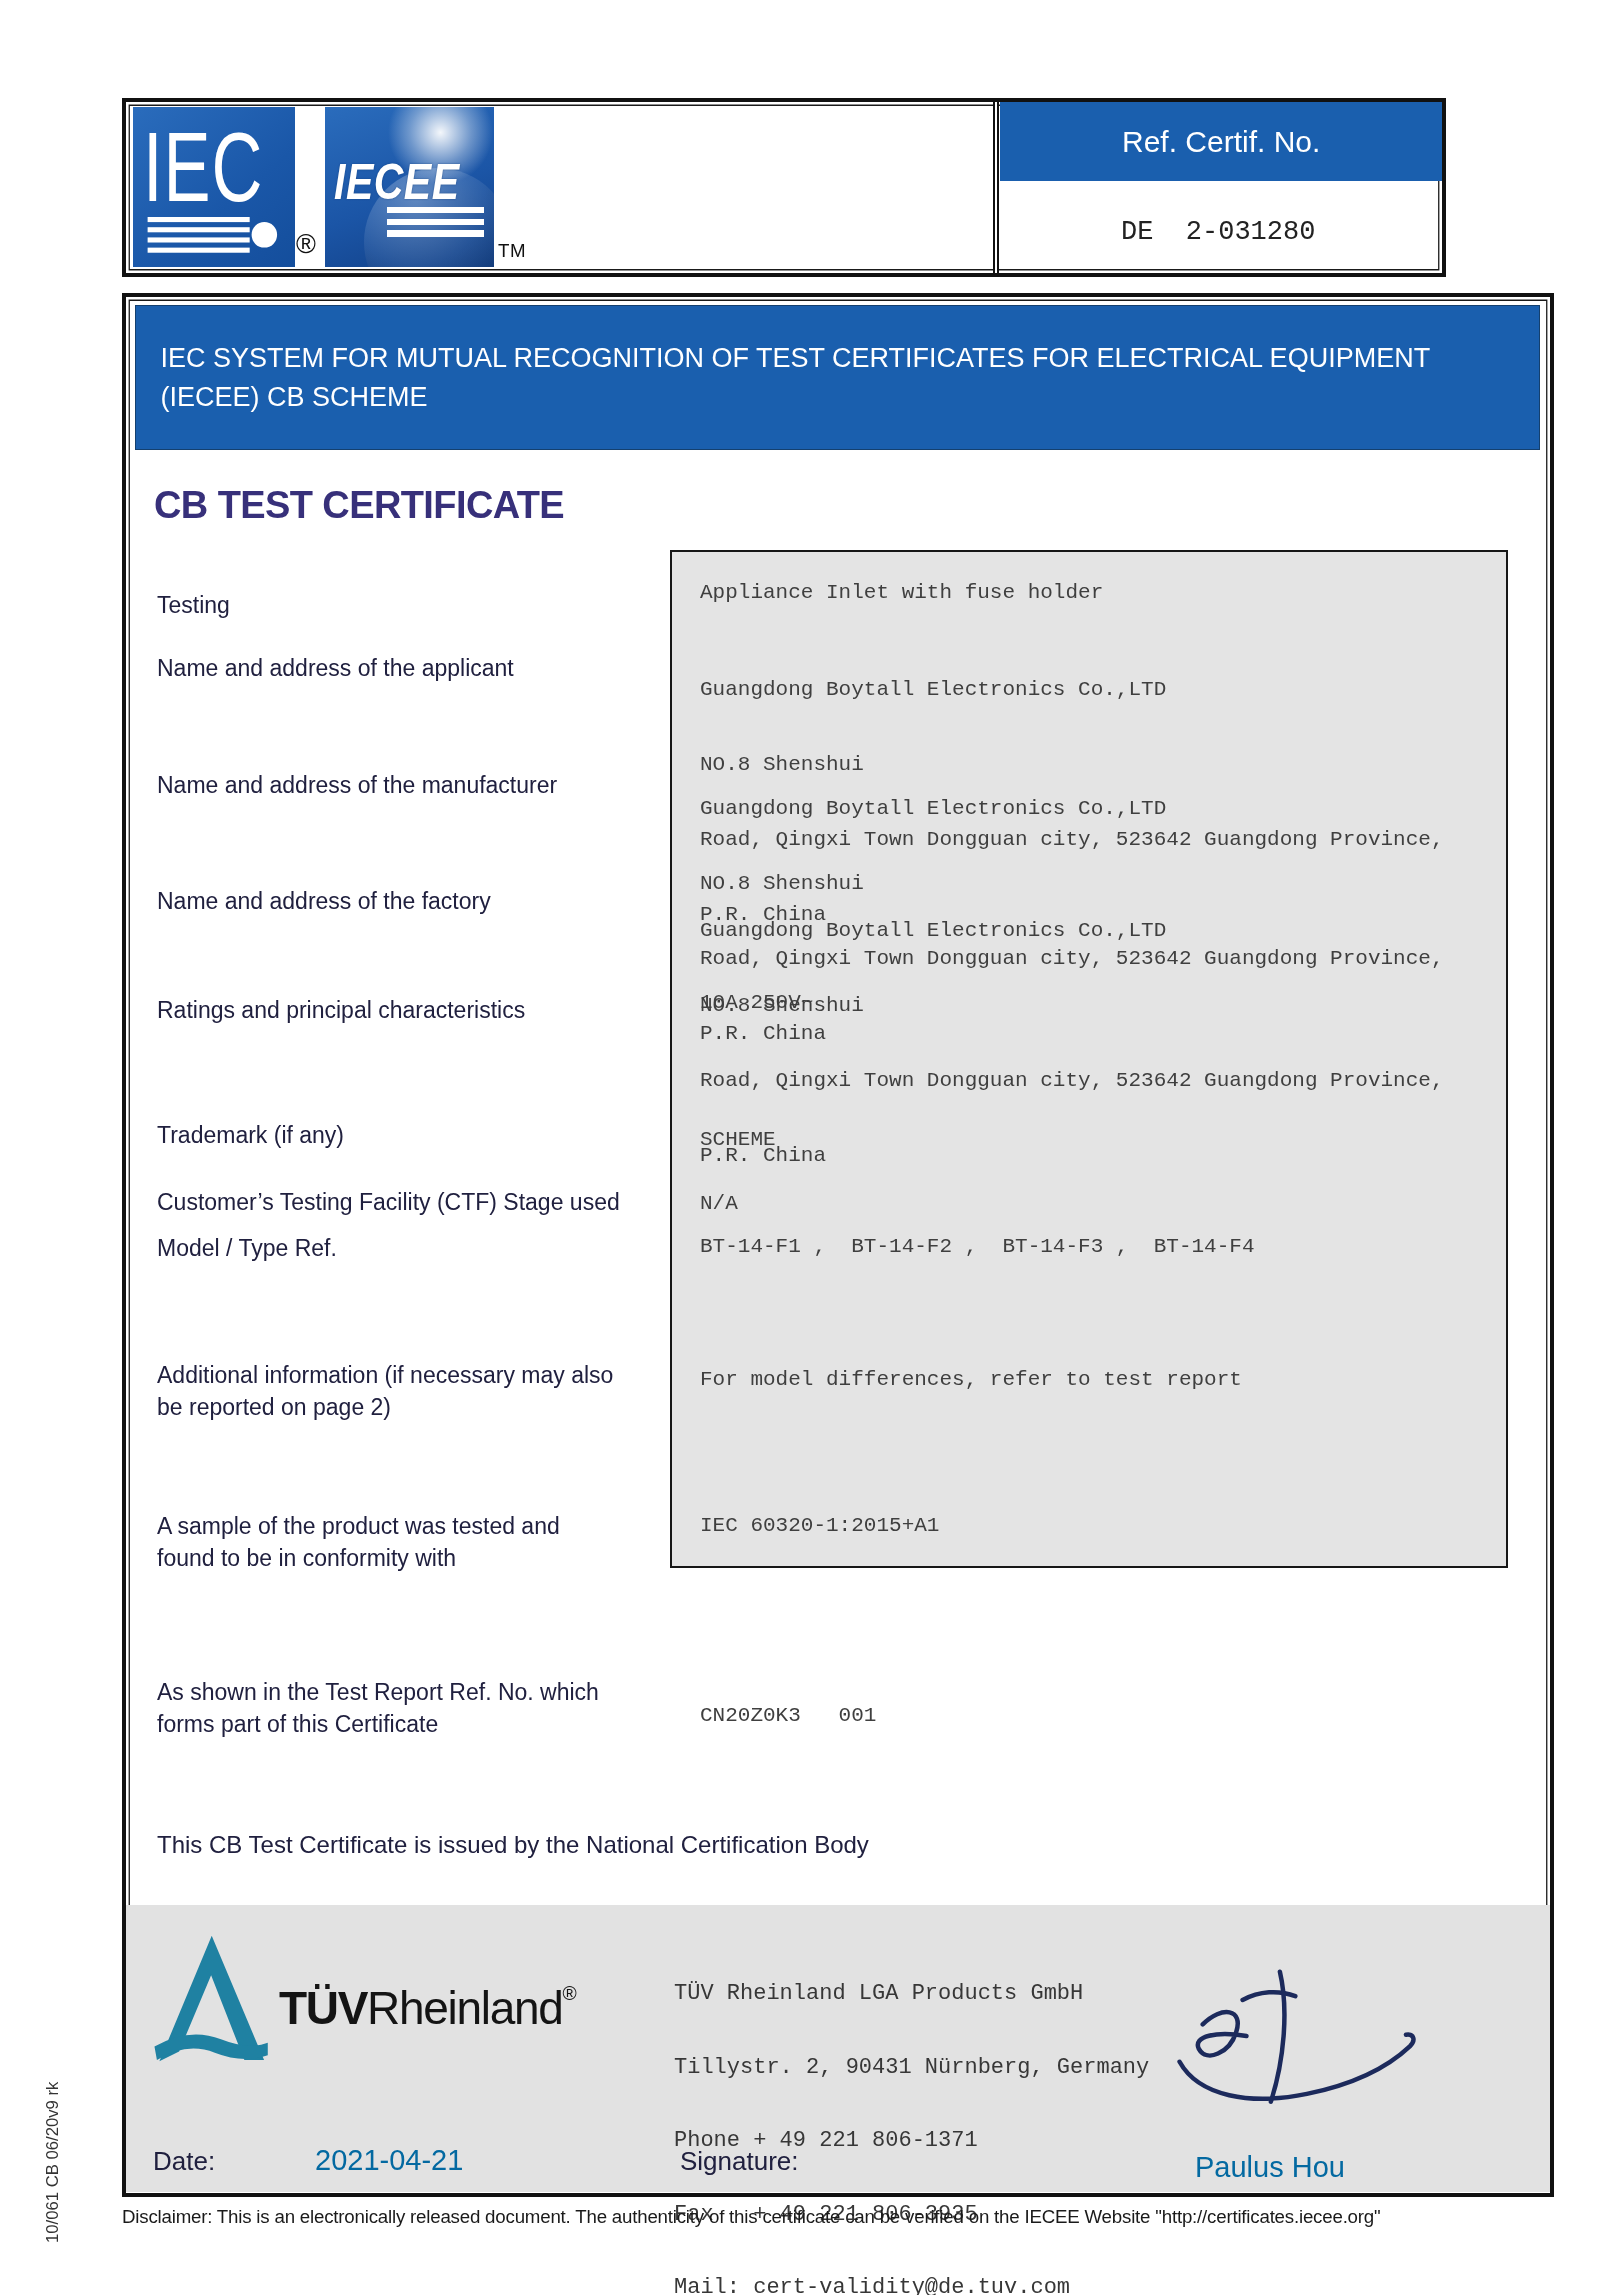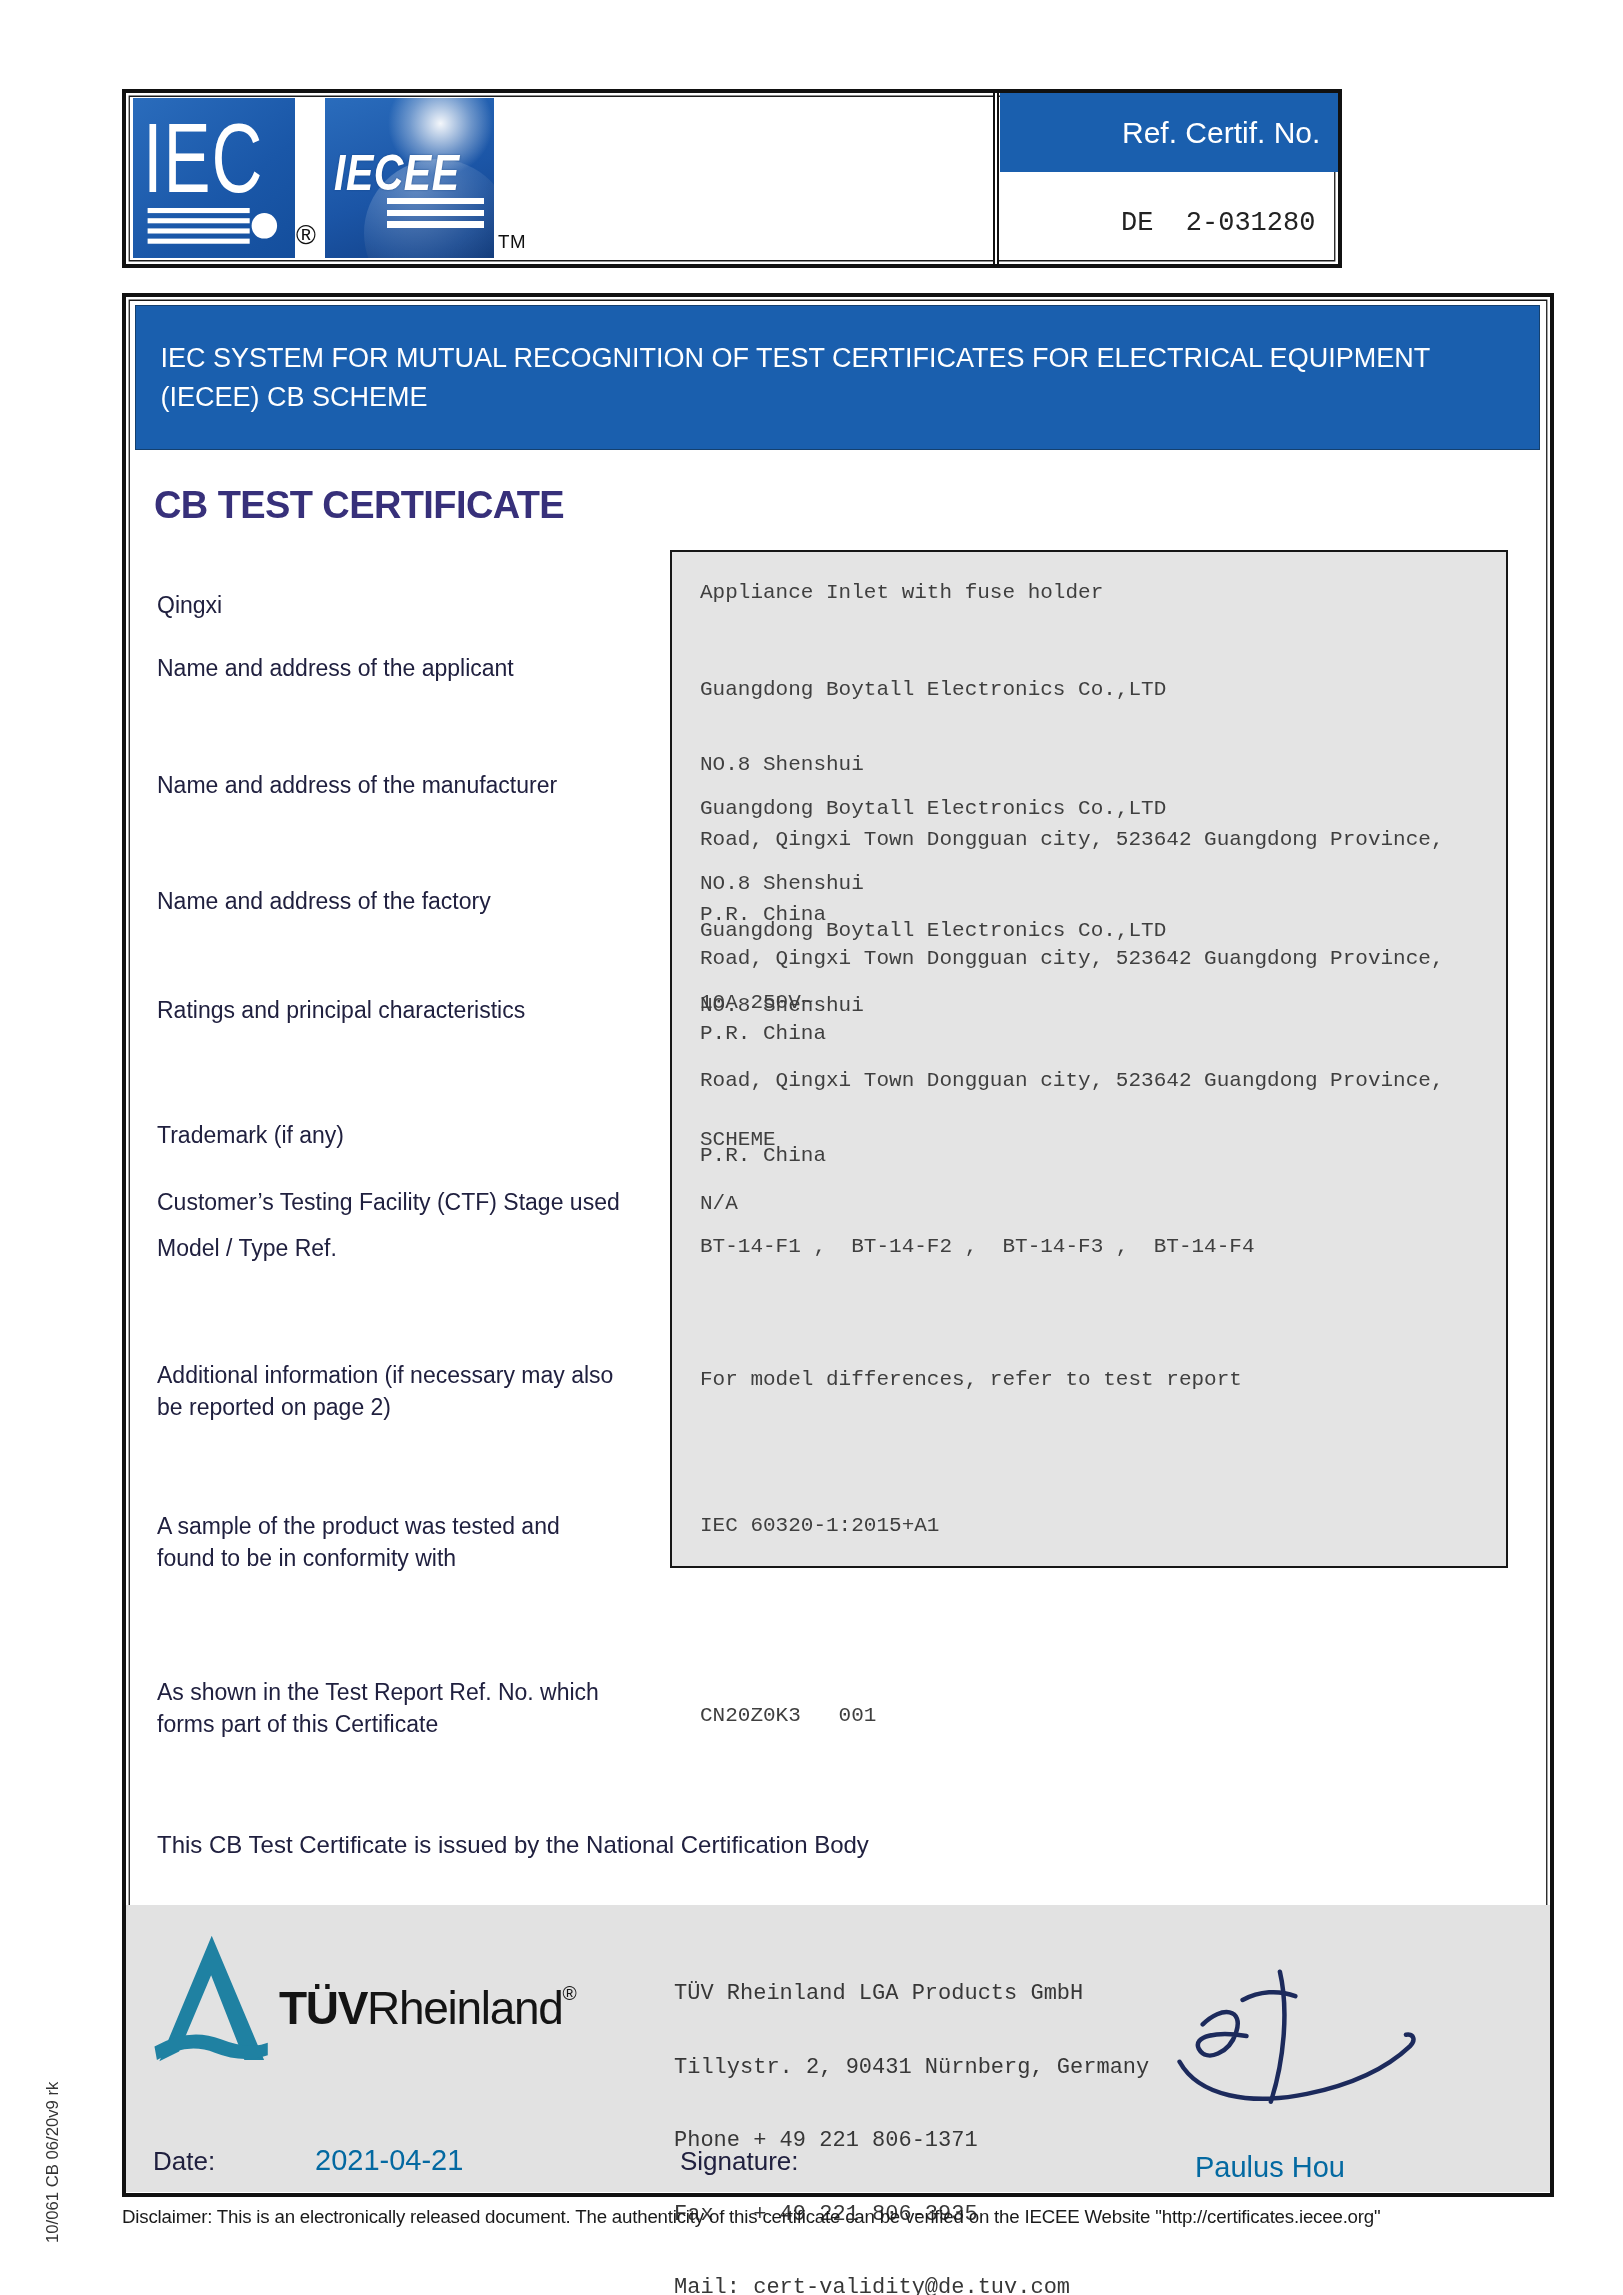--- a/index.html
+++ b/index.html
@@ -9,21 +9,21 @@
     --mono-ink:#3f3f3f;
     --teal:#1f81a2;
     --sig-ink:#1c2a5c;
   }
   *{margin:0;padding:0;box-sizing:border-box;}
   body{background:#ffffff;font-family:"Liberation Sans",sans-serif;}
   #page{position:relative;width:1623px;height:2295px;background:#ffffff;overflow:hidden;}
 
   
   .top-box{
-    position:absolute;left:122px;top:89px;width:1220px;height:179px;
+    position:absolute;left:122px;top:98px;width:1324px;height:179px;
     border:4.5px solid #111;background:#fff;
     box-shadow:inset 0 0 0 2.6px #fff, inset 0 0 0 3.9px #1a1a1a;
   }
   .iec-logo{
     position:absolute;left:7px;top:4.5px;width:162px;height:160px;
     background:linear-gradient(140deg,#2a6cbc 0%,#1a57a8 60%,#144e9c 100%);
     overflow:hidden;
   }
   .iec-logo-text{
     position:absolute;left:10.3px;top:11.6px;color:#fff;font-size:98px;line-height:98px;
@@ -200,21 +200,21 @@
 
   <div class="main-box">
 
     <div class="banner">
       <div class="banner-line banner-pad">IEC SYSTEM FOR MUTUAL RECOGNITION OF TEST CERTIFICATES FOR ELECTRICAL EQUIPMENT</div>
       <div class="banner-line">(IECEE) CB SCHEME</div>
     </div>
 
     <div class="cert-title">CB TEST CERTIFICATE</div>
 
-    <div class="lbl lbl-product">Qingxi</div>
+    <div class="lbl lbl-product">Testing</div>
     <div class="lbl lbl-applicant">Name and address of the applicant</div>
     <div class="lbl lbl-manufacturer">Name and address of the manufacturer</div>
     <div class="lbl lbl-factory">Name and address of the factory</div>
     <div class="lbl lbl-ratings">Ratings and principal characteristics</div>
     <div class="lbl lbl-trademark">Trademark (if any)</div>
     <div class="lbl lbl-ctf">Customer’s Testing Facility (CTF) Stage used</div>
     <div class="lbl lbl-model">Model / Type Ref.</div>
     <div class="lbl lbl-additional">Additional information (if necessary may also be reported on page 2)</div>
     <div class="lbl lbl-conformity">A sample of the product was tested and found to be in conformity with</div>
     <div class="lbl lbl-report">As shown in the Test Report Ref. No. which forms part of this Certificate</div>

